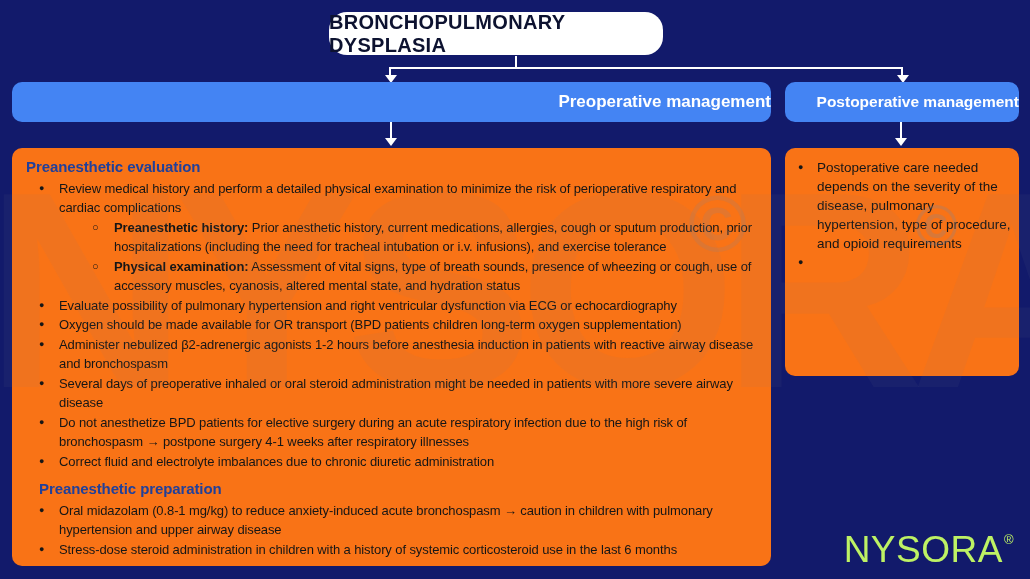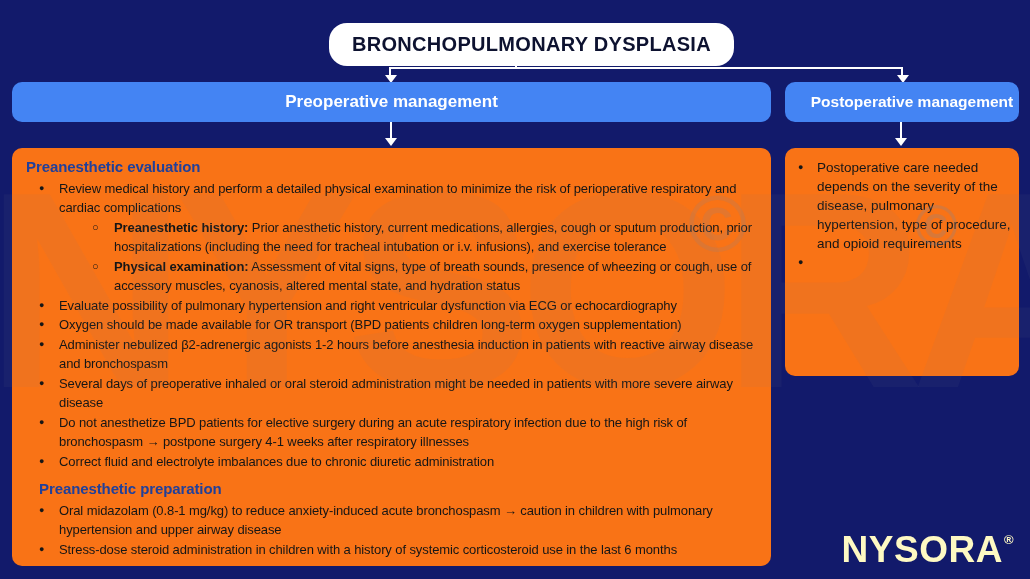--- a/index.html
+++ b/index.html
@@ -2,21 +2,21 @@
 <html><head>
 <meta charset="utf-8">
 <style>
   html,body{margin:0;padding:0;}
   body{
     width:1030px;height:579px;position:relative;overflow:hidden;
     background:#121a6b;
     font-family:"Liberation Sans", sans-serif;
   }
   .title-box{
-    position:absolute;left:329px;top:23px;width:405px;height:43px;
+    position:absolute;left:329px;top:12px;width:334px;height:43px;
     background:#ffffff;border-radius:18px;z-index:3;
     display:flex;align-items:center;justify-content:center;
   }
   .title-box span{
     font-weight:bold;font-size:20px;color:#0d1230;letter-spacing:.3px;
   }
   .line{position:absolute;background:#ffffff;z-index:1;}
   .stem-title{left:515px;top:56px;width:2px;height:13px;}
   .hline{left:389px;top:67px;width:514px;height:2px;}
   .drop-left{left:389px;top:67px;width:2px;height:10px;}
@@ -27,21 +27,21 @@
     position:absolute;width:0;height:0;z-index:1;
     border-left:6px solid transparent;border-right:6px solid transparent;
     border-top:8px solid #ffffff;
   }
   .ah-bar-left{left:385px;top:75px;}
   .ah-bar-right{left:897px;top:75px;}
   .ah-panel-left{left:385px;top:138px;}
   .ah-panel-right{left:895px;top:138px;}
   .bar{
     position:absolute;top:82px;height:40px;background:#4484f3;border-radius:10px;
-    display:flex;align-items:center;justify-content:center;z-index:2;
+    display:flex;align-items:center;justify-content:flex-end;z-index:2;
   }
   .bar span{color:#ffffff;font-weight:bold;}
   .bar-left{left:12px;width:759px;}
   .bar-left span{font-size:17px;}
   .bar-right{left:785px;width:234px;}
   .bar-right span{font-size:15.5px;padding-left:20px;}
   .panel{
     position:absolute;background:#f97316;border-radius:10px;z-index:2;
     box-sizing:border-box;color:#161616;overflow:hidden;
   }
@@ -72,22 +72,22 @@
     font-size:280px;font-weight:bold;color:rgba(125,130,148,0.07);
     letter-spacing:-14px;white-space:nowrap;
   }
   .wm-c{
     position:absolute;z-index:4;pointer-events:none;font-weight:bold;
     color:rgba(128,133,150,0.18);
   }
   .wm-c1{left:688px;top:178px;font-size:80px;}
   .wm-c2{left:915px;top:192px;font-size:58px;color:rgba(128,133,150,0.28);}
   .logo{
-    position:absolute;right:16px;bottom:8px;z-index:5;color:#fef9c3;
-    font-weight:bold;font-size:37px;letter-spacing:.5px;
+    position:absolute;right:16px;bottom:8px;z-index:5;color:#bef264;
+    font-weight:normal;font-size:37px;letter-spacing:.5px;
   }
   .logo sup{font-size:13px;vertical-align:18px;margin-left:1px;}
 </style>
 </head>
 <body>
 
 <div class="title-box">
   <span>BRONCHOPULMONARY DYSPLASIA</span>
 </div>
 

